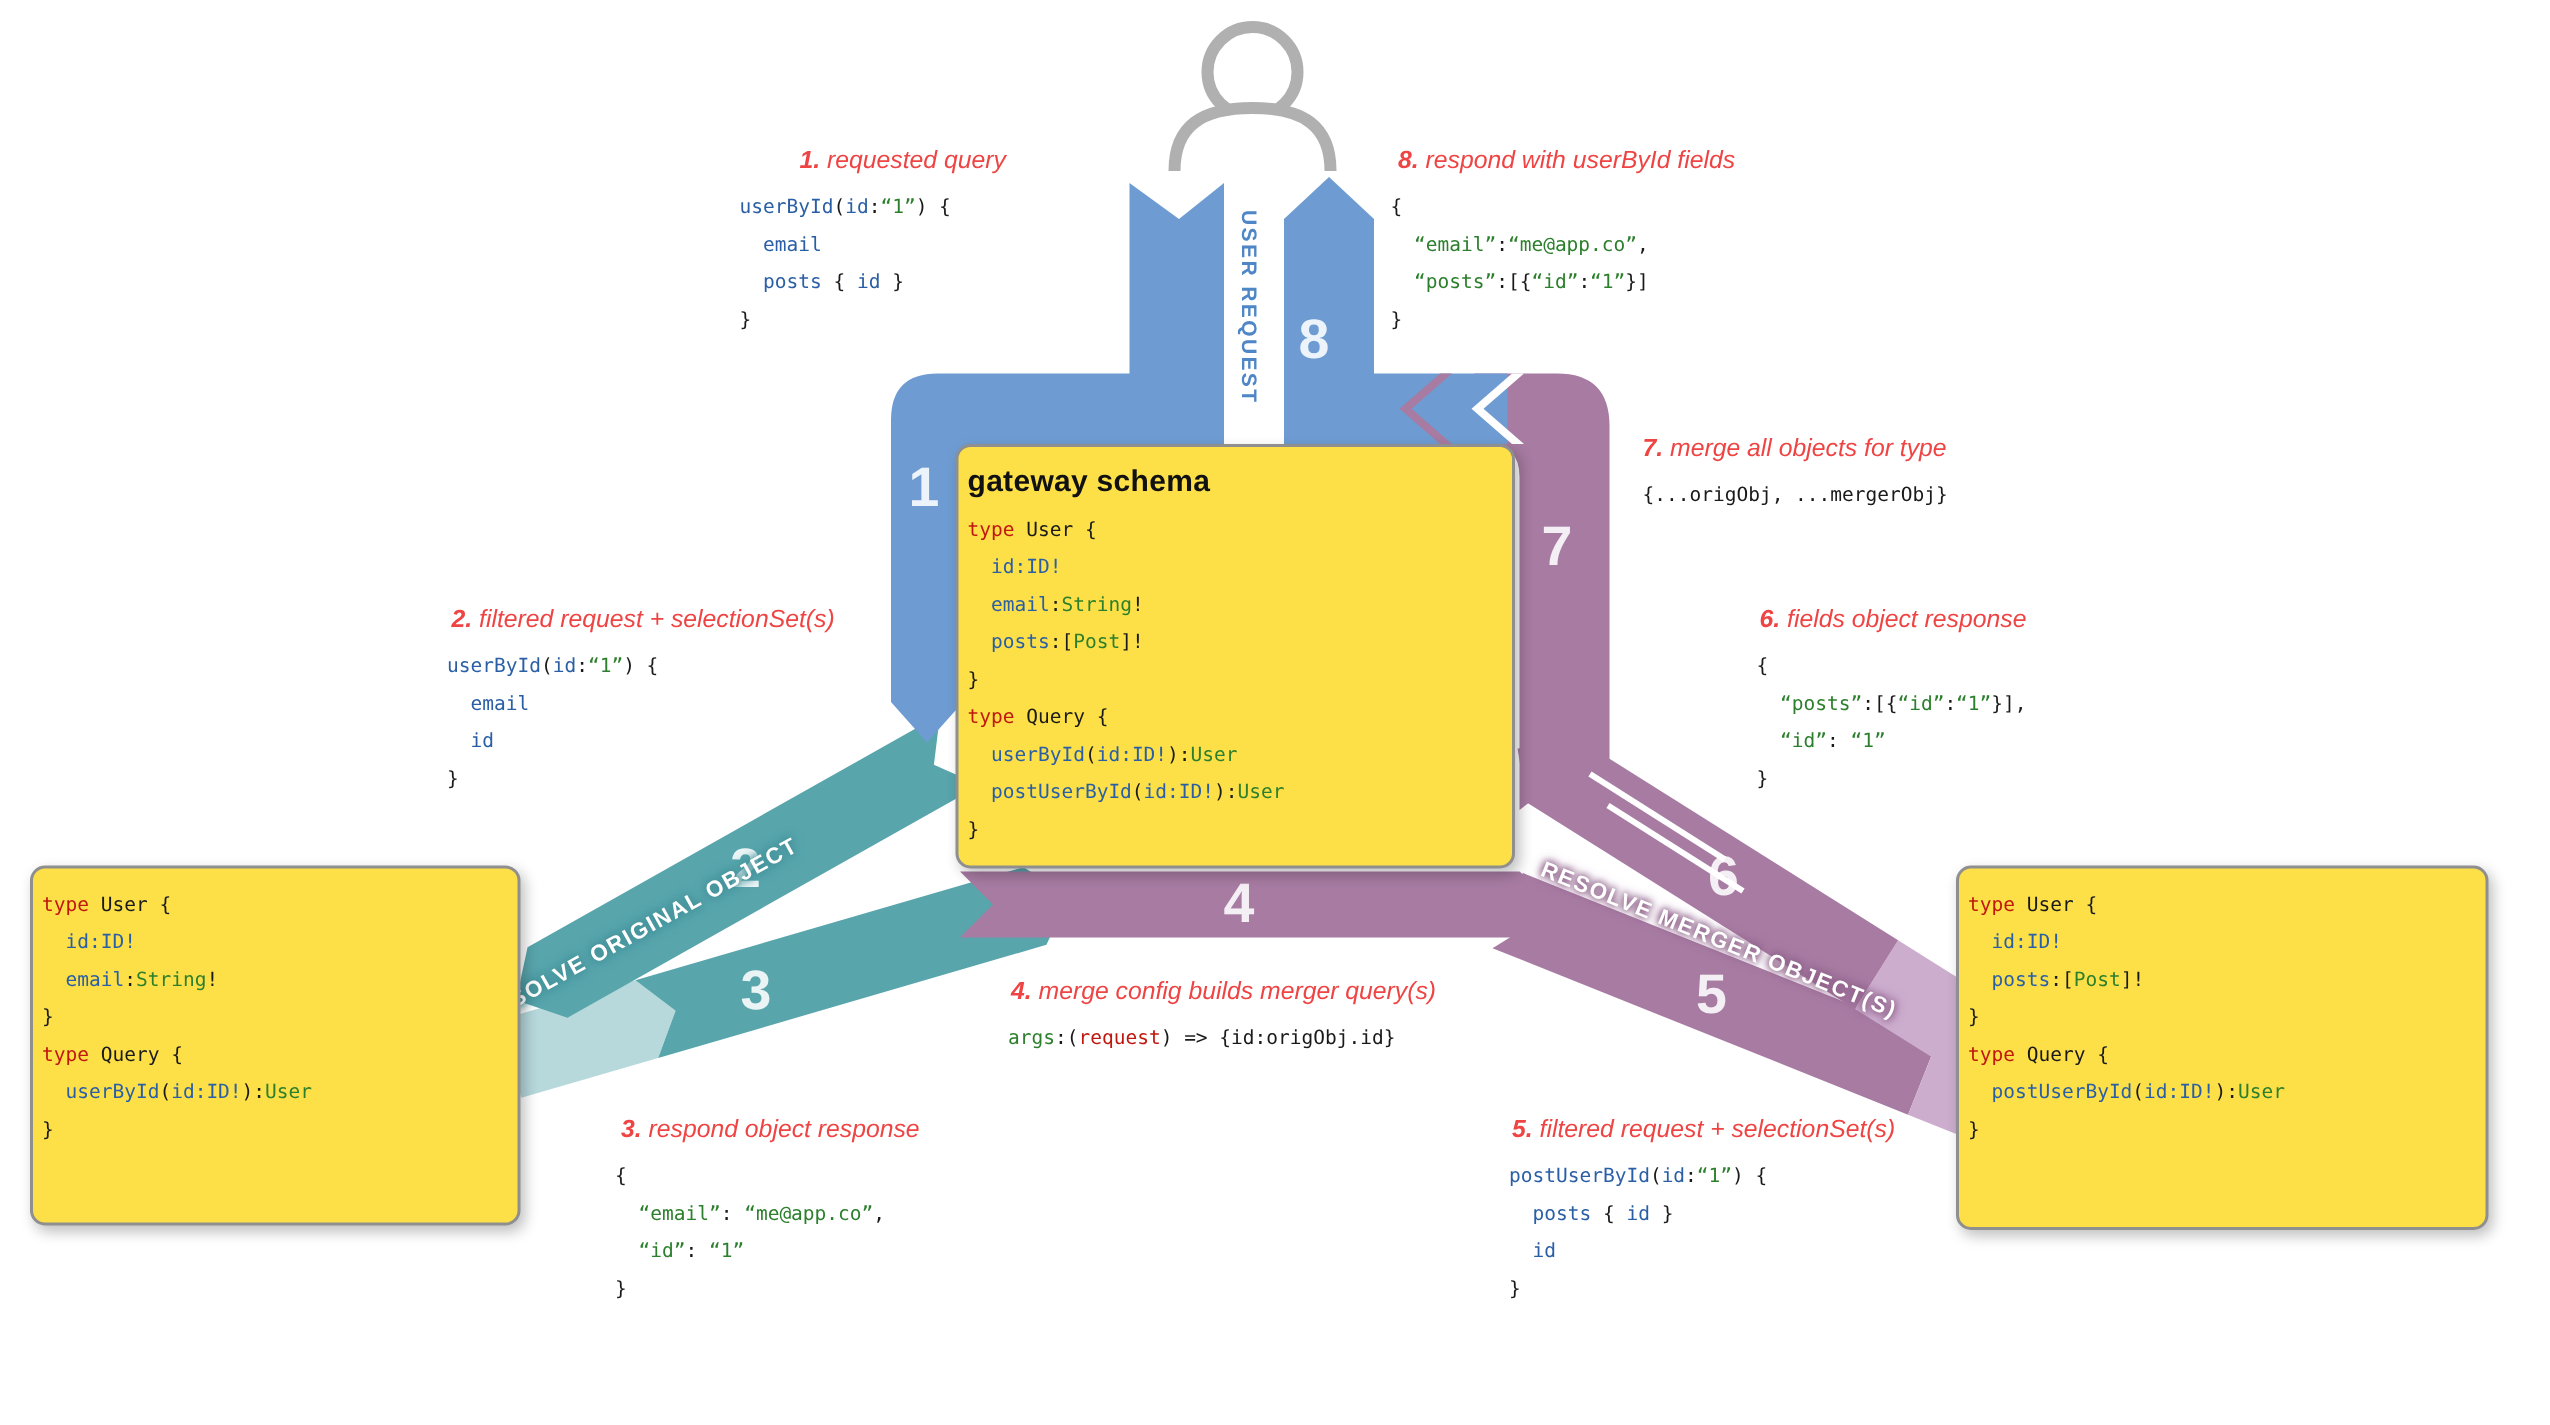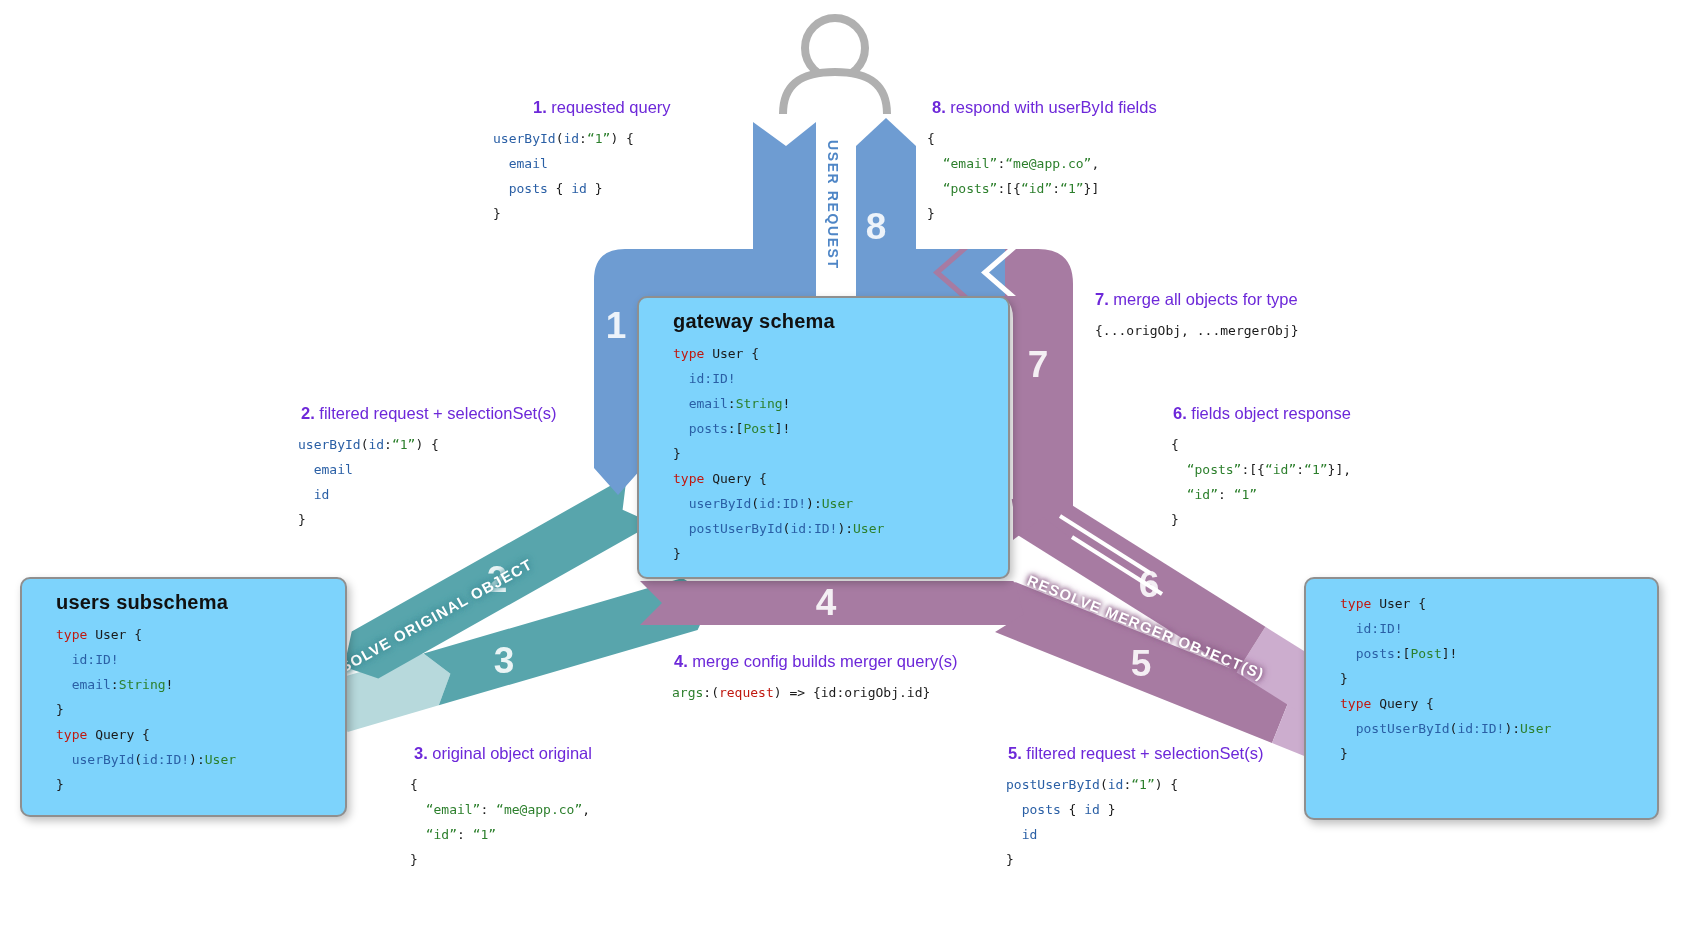--- a/index.html
+++ b/index.html
@@ -1,28 +1,28 @@
 <!DOCTYPE html>
 <html><head>
 <meta charset="utf-8">
 <style>
   *{margin:0;padding:0;box-sizing:border-box}
   html,body{width:1700px;height:950px;background:#fff;font-family:"Liberation Sans",sans-serif;overflow:hidden}
   .canvas{position:relative;width:1700px;height:950px}
   .layer{position:absolute;left:0;top:0}
-  .box{position:absolute;background:#7dd3fc;border:2px solid #8f8f8f;border-radius:10px;
-       box-shadow:3px 4px 9px rgba(0,0,0,.25);padding:12px 34px}
+  .box{position:absolute;background:#fde047;border:2px solid #8f8f8f;border-radius:10px;
+       box-shadow:3px 4px 9px rgba(0,0,0,.25);padding:12px 6px}
   .box-title{font-weight:bold;font-size:20px;color:#111;margin-bottom:8px;letter-spacing:.2px}
   .code{font-family:"DejaVu Sans Mono",monospace;font-size:13px;line-height:25px;white-space:pre;color:#1a1a1a}
   .free-code{position:absolute}
   .tk-k{color:#c0180f}
   .tk-b{color:#2a5fa5}
   .tk-g{color:#2c7f2c}
   .tk-d{color:#1a1a1a}
-  .step-label{position:absolute;font-size:16.5px;color:#6d28d9;white-space:nowrap}
+  .step-label{position:absolute;font-size:16.5px;font-style:italic;color:#ef4444;white-space:nowrap}
   .step-num{font-weight:bold}
   .num{position:absolute;transform:translate(-50%,-50%);font-size:37px;font-weight:bold;
        color:rgba(255,255,255,.88);line-height:1}
   .vlabel{position:absolute;writing-mode:vertical-rl;font-size:14px;font-weight:bold;
           letter-spacing:1.6px;color:#4f86c6;white-space:nowrap}
   .dlabel{position:absolute;transform:translate(-50%,-50%) rotate(var(--rot));font-size:15px;
           font-weight:bold;letter-spacing:1.2px;color:#fff;white-space:nowrap}
   .dlabel.teal{text-shadow:0 0 5px #44929a,0 0 5px #44929a,0 0 8px #44929a}
   .dlabel.purple{text-shadow:0 0 5px #8e6089,0 0 5px #8e6089,0 0 8px #8e6089}
 </style>
@@ -69,42 +69,41 @@
 
   <div class="vlabel" style="left:825px;top:140px">USER REQUEST</div>
   <div class="dlabel teal" style="left:426px;top:621px;--rot:-29deg">RESOLVE ORIGINAL OBJECT</div>
   <div class="dlabel purple" style="left:1146px;top:627px;--rot:22deg">RESOLVE MERGER OBJECT(S)</div>
 
   <div class="box" style="left:637px;top:296px;width:373px;height:283px">
     <div class="box-title">gateway schema</div>
     <div class="code"><div><span class="tk-k">type</span><span class="tk-d"> User {</span></div><div><span class="tk-b">  id:ID!</span></div><div><span class="tk-b">  email</span><span class="tk-d">:</span><span class="tk-g">String</span><span class="tk-d">!</span></div><div><span class="tk-b">  posts</span><span class="tk-d">:[</span><span class="tk-g">Post</span><span class="tk-d">]!</span></div><div><span class="tk-d">}</span></div><div><span class="tk-k">type</span><span class="tk-d"> Query {</span></div><div><span class="tk-b">  userById</span><span class="tk-d">(</span><span class="tk-b">id:ID!</span><span class="tk-d">):</span><span class="tk-g">User</span></div><div><span class="tk-b">  postUserById</span><span class="tk-d">(</span><span class="tk-b">id:ID!</span><span class="tk-d">):</span><span class="tk-g">User</span></div><div><span class="tk-d">}</span></div></div>
   </div>
   <div class="box" style="left:20px;top:577px;width:327px;height:240px">
-    <div class="box-title">users subschema</div>
     <div class="code"><div><span class="tk-k">type</span><span class="tk-d"> User {</span></div><div><span class="tk-b">  id:ID!</span></div><div><span class="tk-b">  email</span><span class="tk-d">:</span><span class="tk-g">String</span><span class="tk-d">!</span></div><div><span class="tk-d">}</span></div><div><span class="tk-k">type</span><span class="tk-d"> Query {</span></div><div><span class="tk-b">  userById</span><span class="tk-d">(</span><span class="tk-b">id:ID!</span><span class="tk-d">):</span><span class="tk-g">User</span></div><div><span class="tk-d">}</span></div></div>
   </div>
   <div class="box" style="left:1304px;top:577px;width:355px;height:243px">
     <div class="code"><div><span class="tk-k">type</span><span class="tk-d"> User {</span></div><div><span class="tk-b">  id:ID!</span></div><div><span class="tk-b">  posts</span><span class="tk-d">:[</span><span class="tk-g">Post</span><span class="tk-d">]!</span></div><div><span class="tk-d">}</span></div><div><span class="tk-k">type</span><span class="tk-d"> Query {</span></div><div><span class="tk-b">  postUserById</span><span class="tk-d">(</span><span class="tk-b">id:ID!</span><span class="tk-d">):</span><span class="tk-g">User</span></div><div><span class="tk-d">}</span></div></div>
   </div>
 
   <div class="step-label" style="left:533px;top:98px">
     <span class="step-num">1.</span>
     <span>requested query</span>
   </div>
   <div class="code free-code" style="left:493px;top:126px"><div><span class="tk-b">userById</span><span class="tk-d">(</span><span class="tk-b">id</span><span class="tk-d">:</span><span class="tk-g">“1”</span><span class="tk-d">) {</span></div><div><span class="tk-b">  email</span></div><div><span class="tk-b">  posts</span><span class="tk-d"> { </span><span class="tk-b">id</span><span class="tk-d"> }</span></div><div><span class="tk-d">}</span></div></div>
 
   <div class="step-label" style="left:301px;top:404px">
     <span class="step-num">2.</span>
     <span>filtered request + selectionSet(s)</span>
   </div>
   <div class="code free-code" style="left:298px;top:432px"><div><span class="tk-b">userById</span><span class="tk-d">(</span><span class="tk-b">id</span><span class="tk-d">:</span><span class="tk-g">“1”</span><span class="tk-d">) {</span></div><div><span class="tk-b">  email</span></div><div><span class="tk-b">  id</span></div><div><span class="tk-d">}</span></div></div>
 
   <div class="step-label" style="left:414px;top:744px">
     <span class="step-num">3.</span>
-    <span>original object original</span>
+    <span>respond object response</span>
   </div>
   <div class="code free-code" style="left:410px;top:772px"><div><span class="tk-d">{</span></div><div><span class="tk-d">  </span><span class="tk-g">“email”</span><span class="tk-d">: </span><span class="tk-g">“me@app.co”</span><span class="tk-d">,</span></div><div><span class="tk-d">  </span><span class="tk-g">“id”</span><span class="tk-d">: </span><span class="tk-g">“1”</span></div><div><span class="tk-d">}</span></div></div>
 
   <div class="step-label" style="left:674px;top:652px">
     <span class="step-num">4.</span>
     <span>merge config builds merger query(s)</span>
   </div>
   <div class="code free-code" style="left:672px;top:680px"><div><span class="tk-g">args</span><span class="tk-d">:(</span><span class="tk-k">request</span><span class="tk-d">) =&gt; {id:origObj.id}</span></div></div>
 
   <div class="step-label" style="left:1008px;top:744px">

